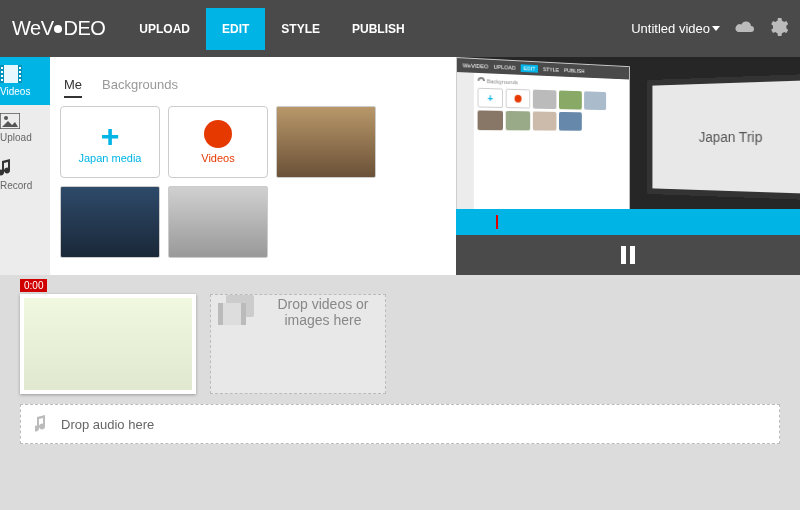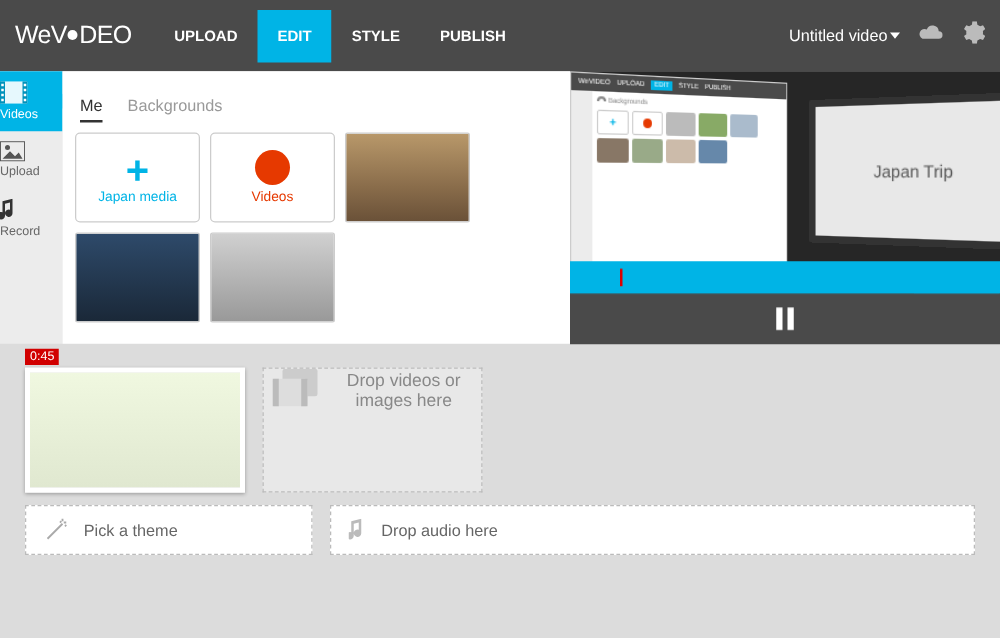--- a/index.html
+++ b/index.html
@@ -195,42 +195,36 @@
     <div class="controls-bar">
       <div class="pause-btn">
         <span></span>
         <span></span>
       </div>
     </div>
   </div>
 </div>
 
 <div class="timeline">
-  <span class="time-marker">0:45</span>
+  <span class="time-marker">0:00</span>
   <div class="track-row">
     <div class="clip-slot clip-filled"></div>
     <div class="clip-slot">
       <div class="drop-text">
         <svg width="40" height="34">
             <rect x="8" y="0" width="28" height="22" fill="#ccc" rx="2"></rect>
             <rect x="0" y="8" width="28" height="22" fill="#ddd" rx="2"></rect>
             <rect x="0" y="8" width="5" height="22" fill="#bbb"></rect>
             <rect x="23" y="8" width="5" height="22" fill="#bbb"></rect>
           </svg>
         <span style="max-width:110px;">Drop videos or images here</span>
       </div>
     </div>
   </div>
   <div class="bottom-row">
-    <div class="bottom-slot theme">
-      <svg width="20" height="20">
-          <path stroke="#aaa" stroke-width="1.5" fill="none" d="M3 17 L15 5 M13 3l1 1 M17 6l1 1 M15 1v2 M18 4h-2"></path>
-        </svg>
-      <span>Pick a theme</span>
-    </div>
     <div class="bottom-slot audio">
       <svg width="14" height="18">
           <path fill="#bbb" d="M10 0v11.5a3 3 0 11-2-2.8V3L4 4v9.5a3 3 0 11-2-2.8V2l8-2z"></path>
         </svg>
       <span>Drop audio here</span>
     </div>
   </div>
 </div>
 
 </body></html>

